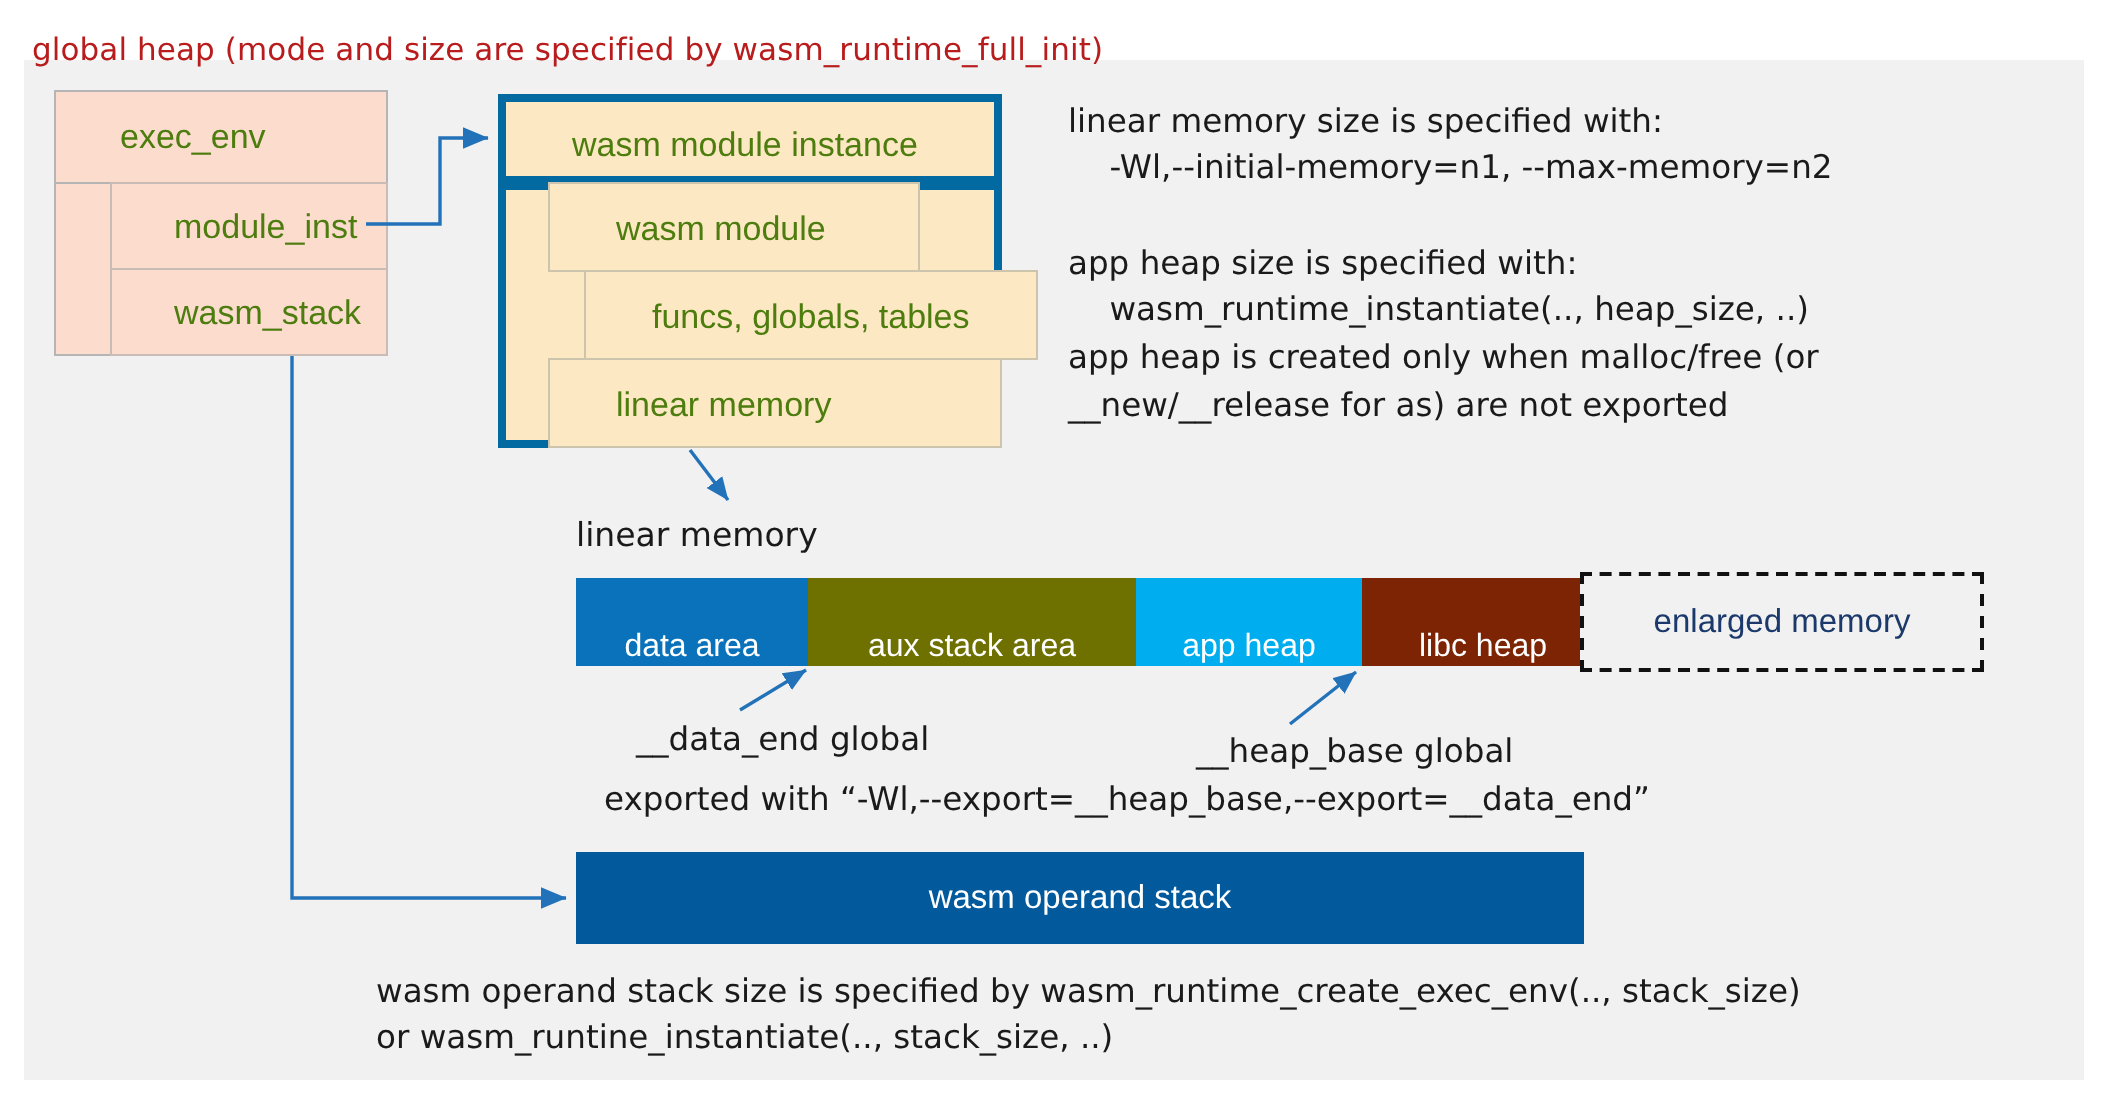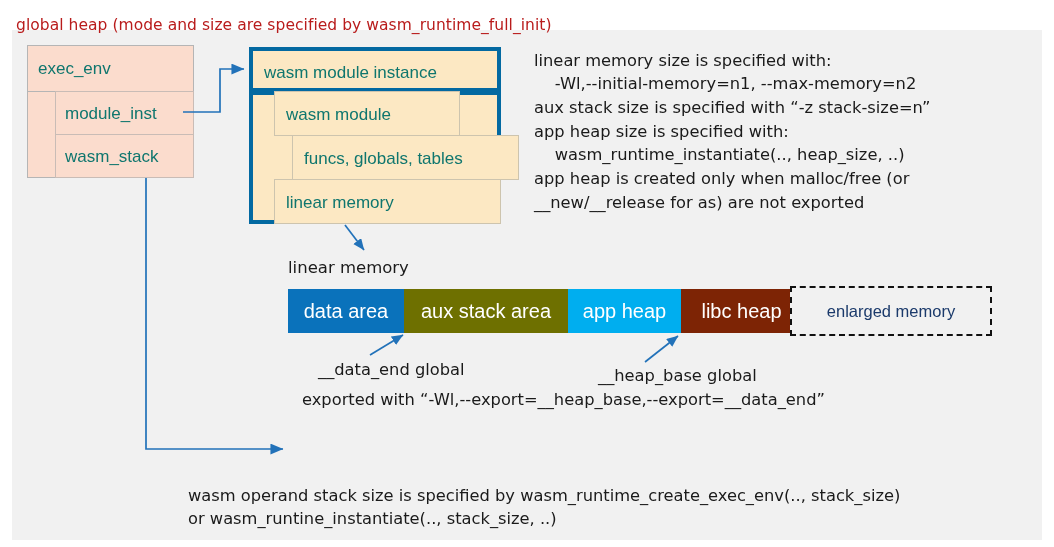--- a/index.html
+++ b/index.html
@@ -21,37 +21,38 @@
   }
   .global-region{
     position:absolute;left:12px;top:30px;width:1030px;height:510px;
     background:#f1f1f1;
   }
 
   
   .box{position:absolute;box-sizing:border-box;}
   .bx-label{
     font-family:"Liberation Sans","DejaVu Sans",sans-serif;
-    font-size:17px;color:#0f766e;line-height:1;
+    font-size:17px;color:#4d7c0f;line-height:1;
     position:absolute;
+    margin-left:22px;
   }
 
   
   .pink{background:#fbdccd;border:1px solid #b5b5b5;}
   .pink-sub{background:#fbdccd;border:1px solid #c9bcb6;}
 
   
   .peach{background:#fce8c3;border:4px solid #0369a1;}
   .peach-sub{background:#fce8c3;border:1px solid #cdc4ae;}
 
   
   .memseg{
     position:absolute;top:289px;height:44px;
-    display:flex;align-items:center;justify-content:center;
-    color:#ffffff;font-size:20px;
+    display:flex;align-items:flex-end;justify-content:center;
+    color:#ffffff;font-size:16px;
     font-family:"Liberation Sans","DejaVu Sans",sans-serif;
     box-sizing:border-box;
   }
   .enlarged{
     position:absolute;top:286px;height:50px;
     border:2.5px dashed #111111;
     background:#f1f1f1;box-sizing:border-box;
     display:flex;align-items:center;justify-content:center;
     color:#1b3a6b;font-size:16.5px;
     font-family:"Liberation Sans","DejaVu Sans",sans-serif;
@@ -104,21 +105,20 @@
   </div>
   <div class="box peach-sub" style="left:292px;top:135px;width:227px;height:45px;">
     <span class="bx-label" style="left:11px;top:14px;">funcs, globals, tables</span>
   </div>
   <div class="box peach-sub" style="left:274px;top:179px;width:227px;height:45px;">
     <span class="bx-label" style="left:11px;top:14px;">linear memory</span>
   </div>
 
   <div class="txt" style="left:534px;top:49px;">linear memory size is specified with:</div>
   <div class="txt" style="left:534px;top:72px;">    -Wl,--initial-memory=n1, --max-memory=n2</div>
-  <div class="txt" style="left:534px;top:96px;">aux stack size is specified with “-z stack-size=n”</div>
   <div class="txt" style="left:534px;top:120px;">app heap size is specified with:</div>
   <div class="txt" style="left:534px;top:143px;">    wasm_runtime_instantiate(.., heap_size, ..)</div>
   <div class="txt" style="left:534px;top:191px;">__new/__release for as) are not exported</div>
   <div class="txt" style="left:534px;top:167px;">app heap is created only when malloc/free (or</div>
 
   <div class="lm-label">linear memory</div>
 
   <div class="memseg" id="seg0" style="left: 288px; width: 116px; background: rgb(10, 114, 187);">
     <span>data area</span>
   </div>
@@ -132,20 +132,23 @@
     <span>libc heap</span>
   </div>
   <div class="enlarged" style="left: 790px; width: 202px; color: rgb(27, 58, 107);">
     <span>enlarged memory</span>
   </div>
 
   <div class="txt" style="left:318px;top:358px;">__data_end global</div>
   <div class="txt" style="left:598px;top:364px;">__heap_base global</div>
   <div class="txt" style="left:302px;top:388px;">exported with “-Wl,--export=__heap_base,--export=__data_end”</div>
 
+  <div class="opstack" style="background: rgb(2, 89, 156);">
+    <span>wasm operand stack</span>
+  </div>
   <div class="txt" style="left:188px;top:484px;">wasm operand stack size is specified by wasm_runtime_create_exec_env(.., stack_size)</div>
   <div class="txt" style="left:188px;top:507px;">or wasm_runtine_instantiate(.., stack_size, ..)</div>
 
   <svg class="arrows" viewBox="0 0 1054 547">
     <defs>
       <marker id="ah" markerWidth="9" markerHeight="9" refX="7.4" refY="3.2" orient="auto">
         <path d="M0,0 L7.6,3.2 L0,6.4 z" fill="#2272b9"></path>
       </marker>
       <marker id="ah2" markerWidth="8" markerHeight="8" refX="6.6" refY="2.9" orient="auto">
         <path d="M0,0 L6.8,2.9 L0,5.8 z" fill="#2272b9"></path>

